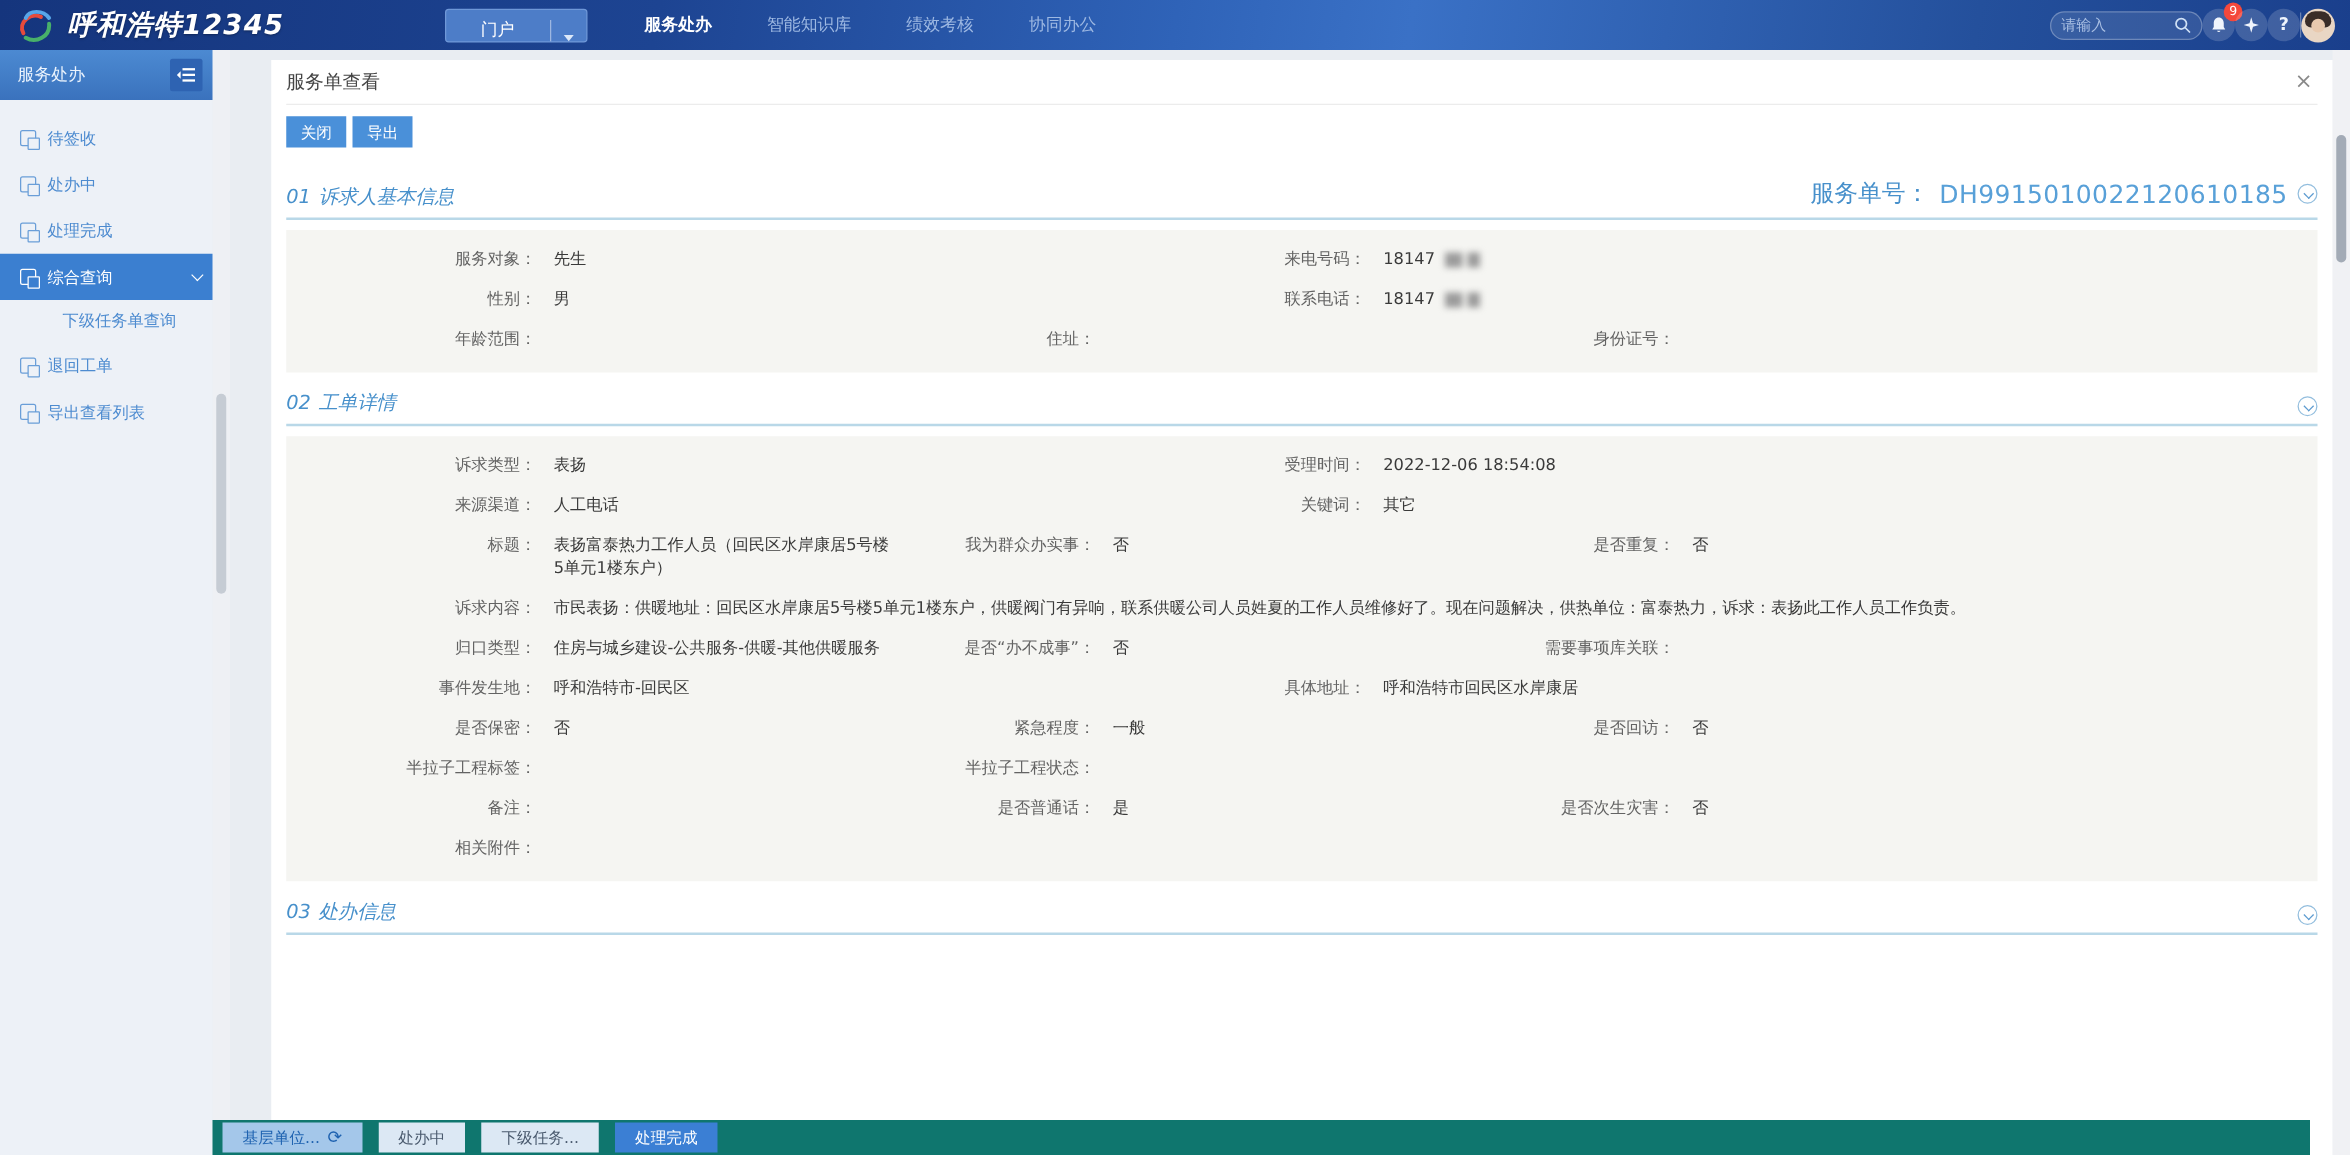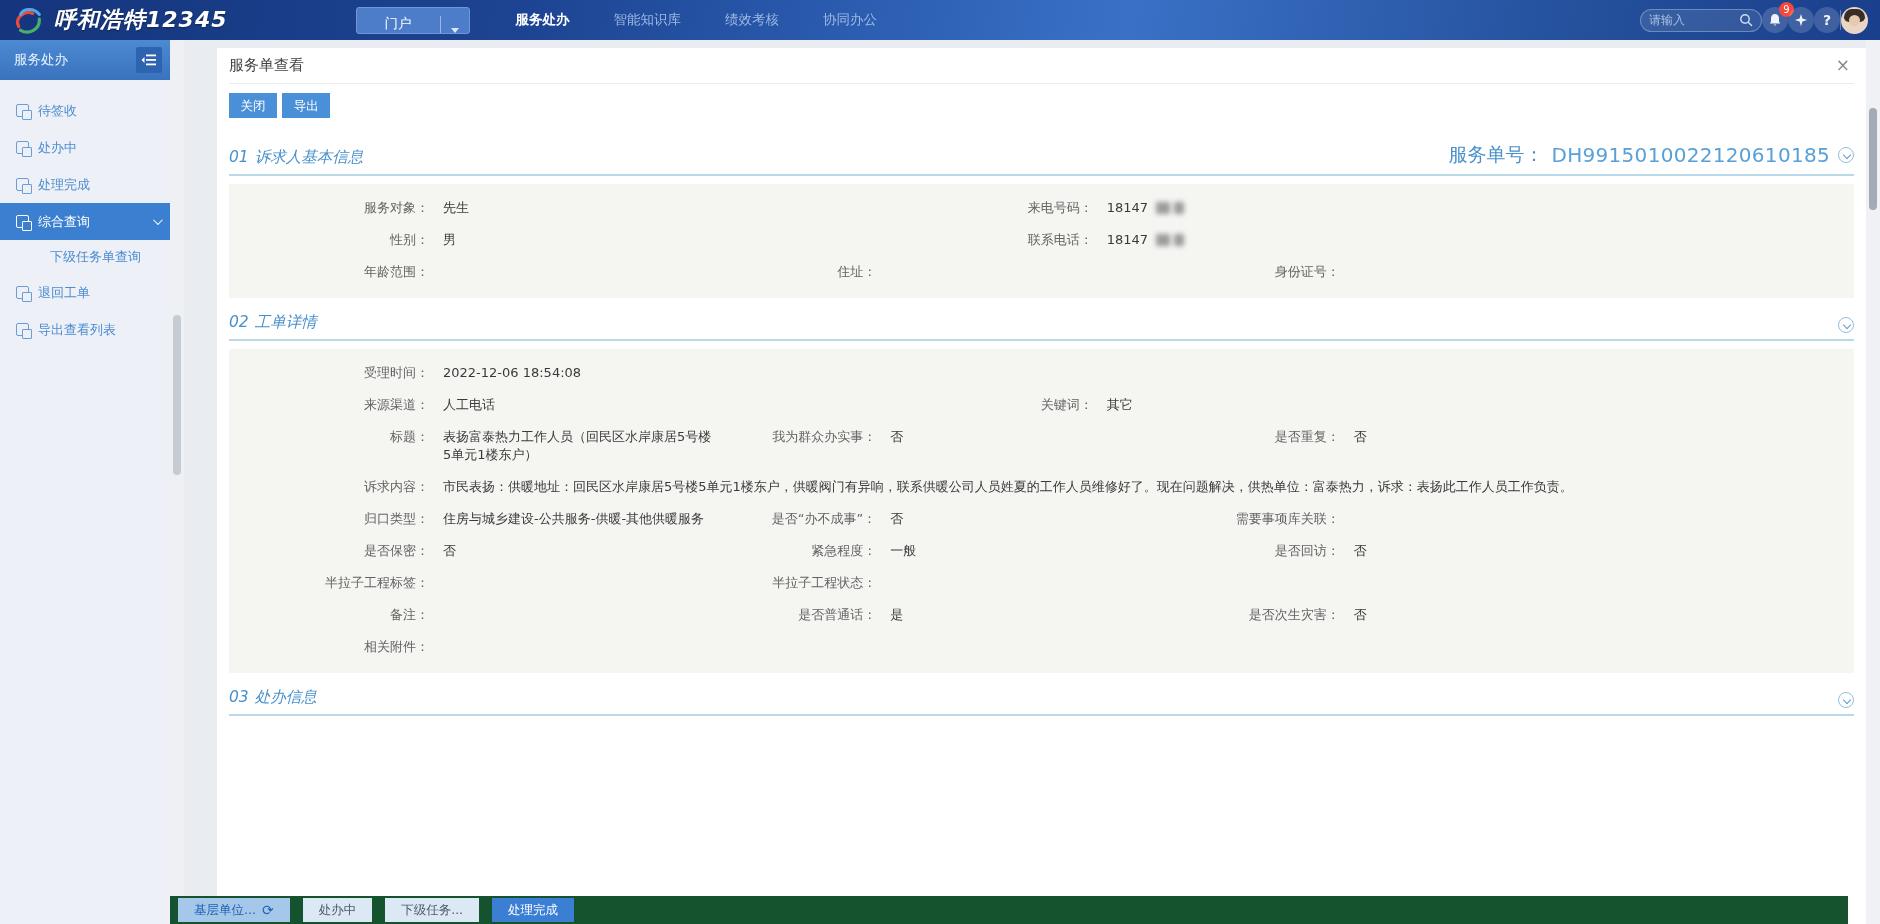--- a/index.html
+++ b/index.html
@@ -101,21 +101,21 @@
   .fr2 .cell:nth-child(2) .lbl { width:160px; }
   .fr3 .cell:nth-child(2) .lbl { width:158px; }
   .fr3 .cell:nth-child(3) .lbl { width:165px; }
   .val { padding-left:14px; color:#3a3a3a; }
   .redact { display:inline-flex; gap:4px; margin-left:8px; filter:blur(2.5px); align-self:center; }
   .redact i { width:14px; height:12px; background:#9b9b9b; display:inline-block; }
   .redact i:last-child { width:10px; }
 
   
   .bottombar { position:absolute; left:170px; right:32px; bottom:0; height:28px;
-    background:#14532d; display:flex; align-items:flex-start; padding:2px 0 0 8px; gap:13px; z-index:40; }
+    background:#0f766e; display:flex; align-items:flex-start; padding:2px 0 0 8px; gap:13px; z-index:40; }
   .btab { height:24px; line-height:24px; padding:0 16px; font-size:12.5px;
     background:#dce8f4; color:#4a5a6e; cursor:pointer; display:flex; align-items:center; gap:6px; white-space:nowrap; }
   .btab.first { background:#a4c7ea; color:#1e62b0; }
   .btab.active { background:#3b7fd4; color:#fff; }
   .refresh-glyph { font-size:14px; line-height:1; }
 
   svg { display:block; }
 </style>
 </head>
 <body>
@@ -306,20 +306,24 @@
         <span class="sec-title">
           <span class="sec-no">02</span><span>工单详情</span>
         </span>
         <span class="sec-right">
             <span class="chev"></span>
           </span>
       </div>
       <div class="panel">
         <div class="fr fr2">
           <div class="cell">
+              <span class="lbl">诉求类型：</span>
+              <span class="val">表扬</span>
+            </div>
+          <div class="cell">
               <span class="lbl">受理时间：</span>
               <span class="val">2022-12-06 18:54:08</span>
             </div>
         </div>
         <div class="fr fr2">
           <div class="cell">
               <span class="lbl">来源渠道：</span>
               <span class="val">人工电话</span>
             </div>
           <div class="cell">
@@ -352,20 +356,30 @@
               <span class="lbl">归口类型：</span>
               <span class="val">住房与城乡建设-公共服务-供暖-其他供暖服务</span>
             </div>
           <div class="cell">
               <span class="lbl">是否“办不成事”：</span>
               <span class="val">否</span>
             </div>
           <div class="cell">
               <span class="lbl">需要事项库关联：</span>
               <span class="val"></span>
+            </div>
+        </div>
+        <div class="fr fr2">
+          <div class="cell">
+              <span class="lbl">事件发生地：</span>
+              <span class="val">呼和浩特市-回民区</span>
+            </div>
+          <div class="cell">
+              <span class="lbl">具体地址：</span>
+              <span class="val">呼和浩特市回民区水岸康居</span>
             </div>
         </div>
         <div class="fr fr3">
           <div class="cell">
               <span class="lbl">是否保密：</span>
               <span class="val">否</span>
             </div>
           <div class="cell">
               <span class="lbl">紧急程度：</span>
               <span class="val">一般</span>

